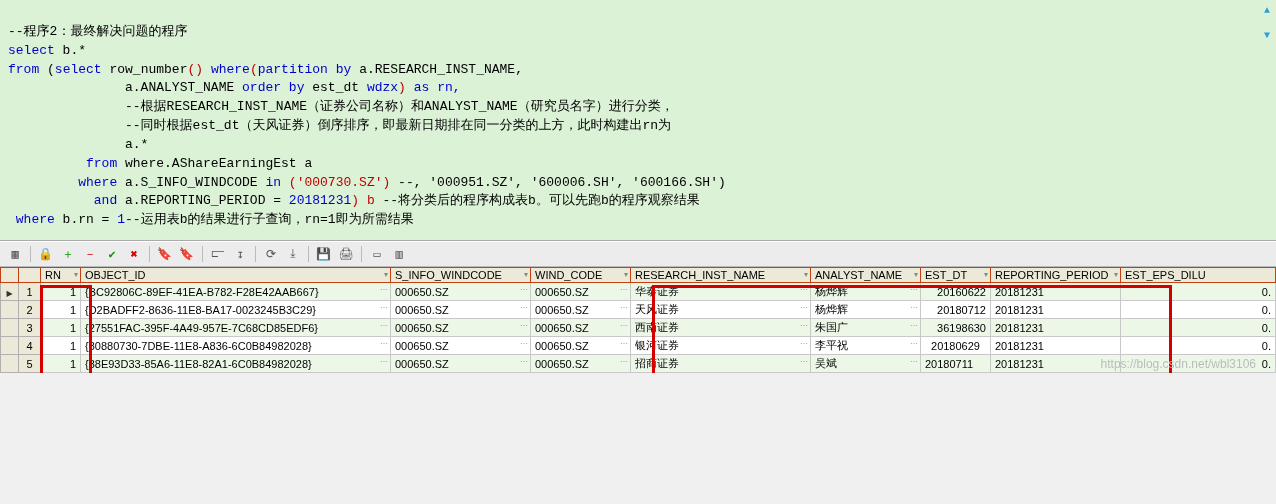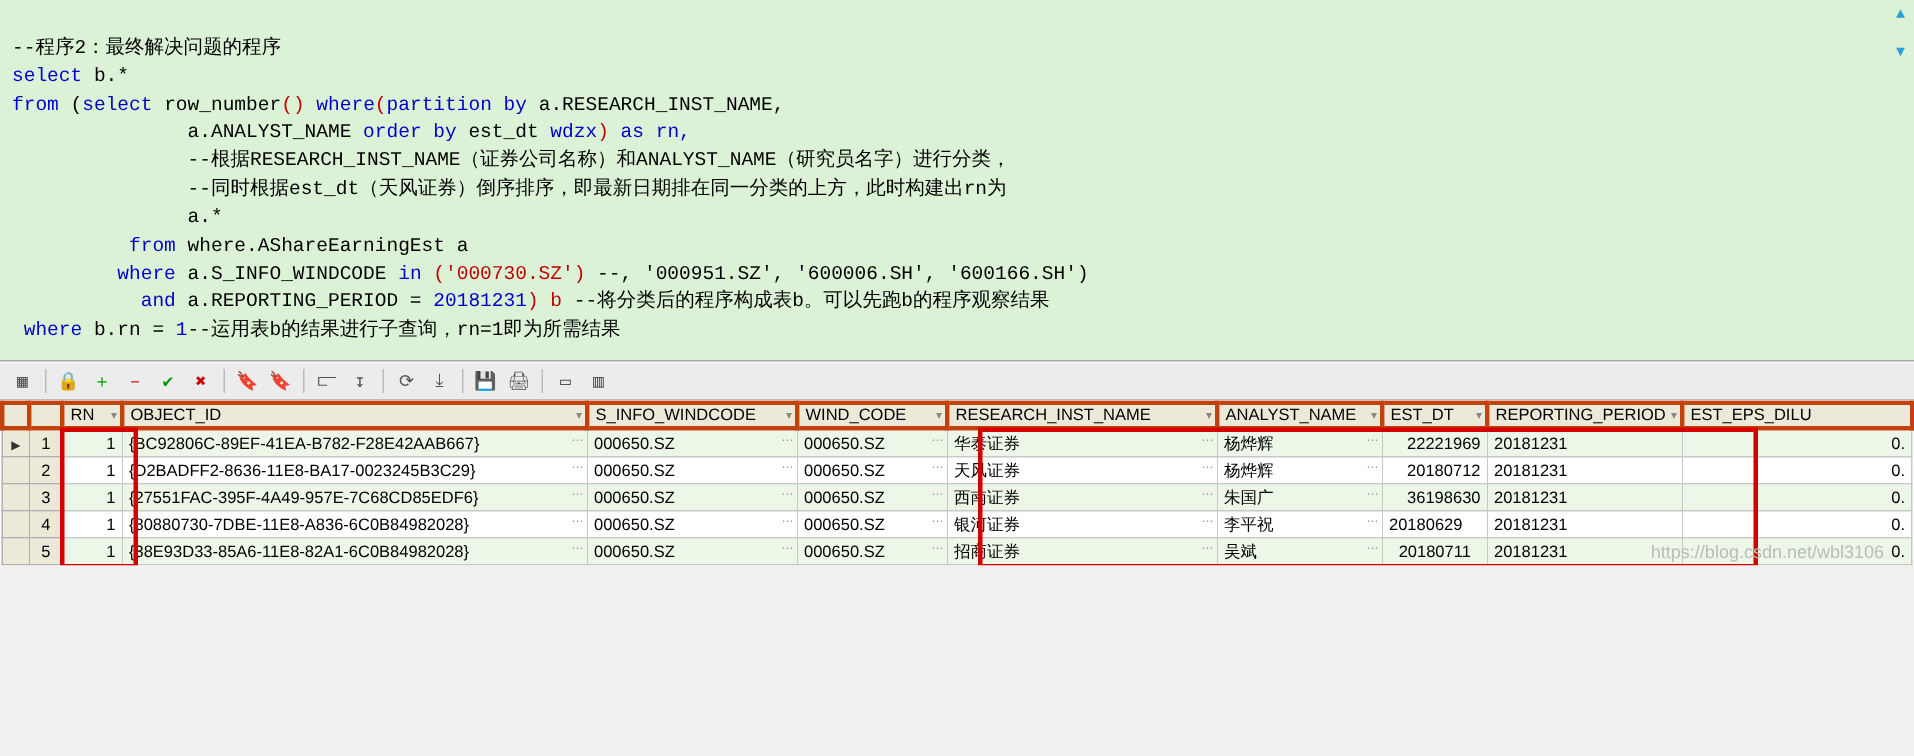--- a/index.html
+++ b/index.html
@@ -10,21 +10,21 @@
   .code-area .pn { color: #c00000; }
   .code-area .num { color: #0000cc; }
   .code-area .str { color: #c00000; }
   .scroll-arrows { position: absolute; right: 6px; top: 4px; display: flex; flex-direction: column; gap: 10px; }
   .scroll-arrows span { color: #2aa0d8; font-size: 10px; cursor: pointer; }
   .toolbar { background: #ececec; padding: 3px 6px; border-top: 1px solid #fff; border-bottom: 1px solid #bbb; display: flex; gap: 4px; align-items: center; }
   .toolbar .tbtn { width: 18px; height: 18px; display: inline-flex; align-items: center; justify-content: center; font-size: 12px; color: #555; cursor: pointer; }
   .toolbar .sep { width: 1px; height: 16px; background: #bbb; margin: 0 2px; }
   .grid-wrap { position: relative; background: #fff; overflow: hidden; }
   table.grid { border-collapse: collapse; font-family: Tahoma, sans-serif; font-size: 11px; width: 100%; }
-  table.grid th { background: #ece9d8; border: 3px solid #c2410c; padding: 1px 4px; text-align: left; font-weight: normal; white-space: nowrap; position: relative; }
+  table.grid th { background: #ece9d8; border: 1px solid #c2410c; padding: 1px 4px; text-align: left; font-weight: normal; white-space: nowrap; position: relative; }
   table.grid th .menu-btn { position: absolute; right: 2px; top: 2px; font-size: 8px; color: #888; cursor: pointer; }
   table.grid td { border: 1px solid #c8c8c8; padding: 1px 4px; white-space: nowrap; position: relative; }
   table.grid tr:nth-child(odd) td.datacell { background: #ecf7e8; }
   table.grid tr:nth-child(even) td.datacell { background: #ffffff; }
   table.grid td.rowhdr { background: #ece9d8; text-align: center; width: 18px; border: 1px solid #b0b0b0; }
   table.grid td.rowhdr.active::before { content: "▶"; font-size: 8px; color: #333; }
   .cell-menu { position: absolute; right: 2px; top: 2px; font-size: 8px; color: #999; }
   .hl-red1 { position: absolute; border: 3px solid #d40000; pointer-events: none; }
   .watermark { position: absolute; right: 20px; bottom: 2px; color: #bbb; font-family: Arial; font-size: 12px; }
 </style>
@@ -93,21 +93,21 @@
   <tbody id="grid-body">
         <tr>
           <td class="rowhdr active"></td>
           <td class="rowhdr">1</td>
           <td class="datacell" style="text-align:right">1</td>
           <td class="datacell">{BC92806C-89EF-41EA-B782-F28E42AAB667}<span class="cell-menu">⋯</span></td>
           <td class="datacell">000650.SZ<span class="cell-menu">⋯</span></td>
           <td class="datacell">000650.SZ<span class="cell-menu">⋯</span></td>
           <td class="datacell">华泰证券<span class="cell-menu">⋯</span></td>
           <td class="datacell">杨烨辉<span class="cell-menu">⋯</span></td>
-          <td class="datacell" style="text-align:right">22221969</td>
+          <td class="datacell" style="text-align:right">20160622</td>
           <td class="datacell">20181231</td>
           <td class="datacell" style="text-align:right">0.</td>
         </tr>
         <tr>
           <td class="rowhdr "></td>
           <td class="rowhdr">2</td>
           <td class="datacell" style="text-align:right">1</td>
           <td class="datacell">{D2BADFF2-8636-11E8-BA17-0023245B3C29}<span class="cell-menu">⋯</span></td>
           <td class="datacell">000650.SZ<span class="cell-menu">⋯</span></td>
           <td class="datacell">000650.SZ<span class="cell-menu">⋯</span></td>
@@ -132,34 +132,34 @@
         </tr>
         <tr>
           <td class="rowhdr "></td>
           <td class="rowhdr">4</td>
           <td class="datacell" style="text-align:right">1</td>
           <td class="datacell">{80880730-7DBE-11E8-A836-6C0B84982028}<span class="cell-menu">⋯</span></td>
           <td class="datacell">000650.SZ<span class="cell-menu">⋯</span></td>
           <td class="datacell">000650.SZ<span class="cell-menu">⋯</span></td>
           <td class="datacell">银河证券<span class="cell-menu">⋯</span></td>
           <td class="datacell">李平祝<span class="cell-menu">⋯</span></td>
-          <td class="datacell" style="text-align:left">20180629</td>
+          <td class="datacell" style="text-align:center">20180629</td>
           <td class="datacell">20181231</td>
           <td class="datacell" style="text-align:right">0.</td>
         </tr>
         <tr>
           <td class="rowhdr "></td>
           <td class="rowhdr">5</td>
           <td class="datacell" style="text-align:right">1</td>
           <td class="datacell">{38E93D33-85A6-11E8-82A1-6C0B84982028}<span class="cell-menu">⋯</span></td>
           <td class="datacell">000650.SZ<span class="cell-menu">⋯</span></td>
           <td class="datacell">000650.SZ<span class="cell-menu">⋯</span></td>
           <td class="datacell">招商证券<span class="cell-menu">⋯</span></td>
           <td class="datacell">吴斌<span class="cell-menu">⋯</span></td>
-          <td class="datacell" style="text-align:center">20180711</td>
+          <td class="datacell" style="text-align:left">20180711</td>
           <td class="datacell">20181231</td>
           <td class="datacell" style="text-align:right">0.</td>
         </tr>
       </tbody>
 </table>
 <div class="hl-red1" style="left:40px; top:18px; width:52px; height:94px;"></div>
 <div class="hl-red1" style="left:652px; top:18px; width:520px; height:94px;"></div>
 <div class="watermark">https://blog.csdn.net/wbl3106</div>
 </div>
 

